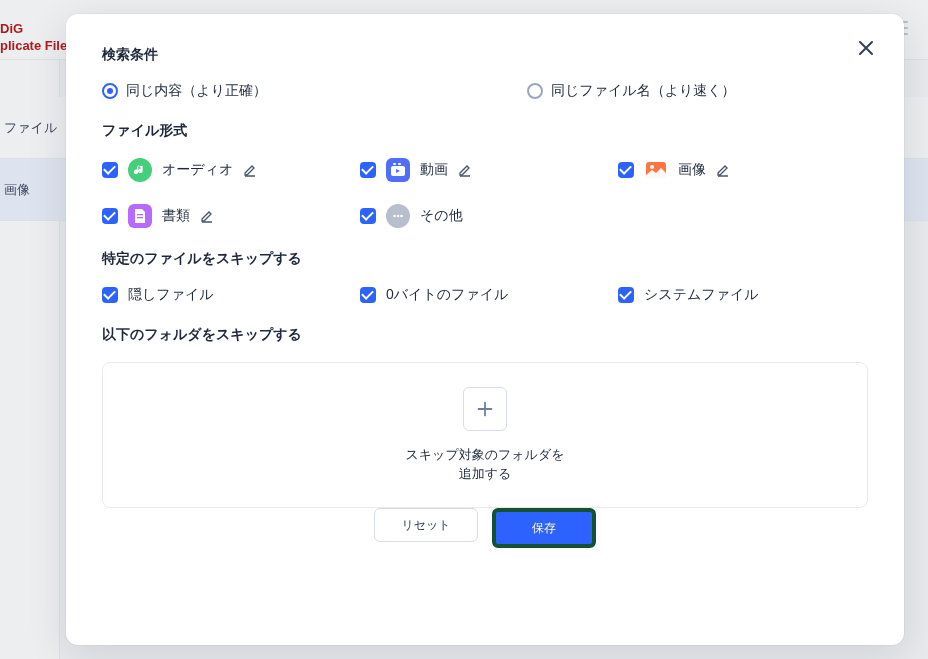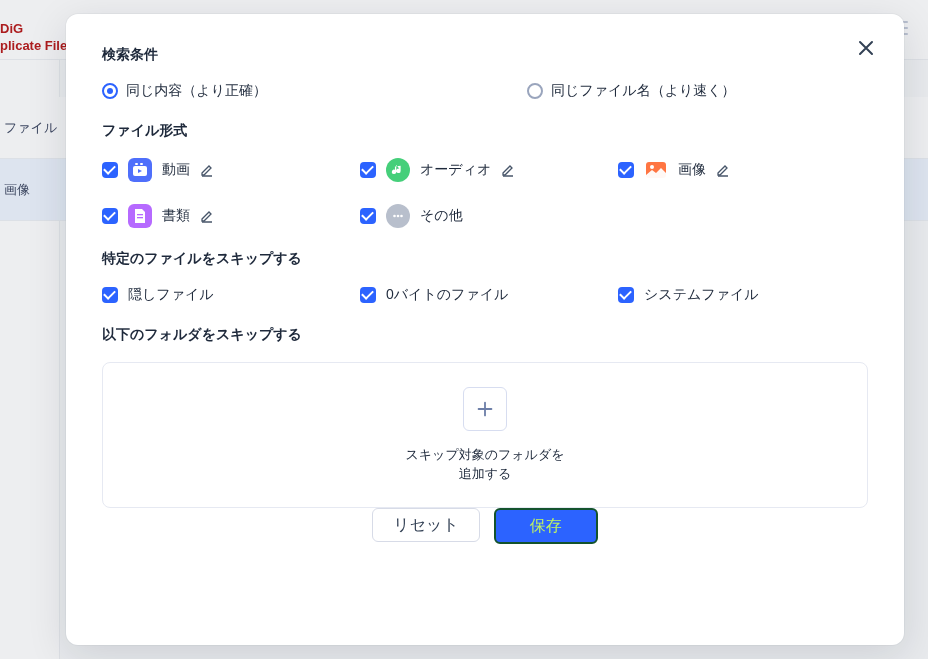--- a/index.html
+++ b/index.html
@@ -227,34 +227,34 @@
     }
     .actions {
       display: flex;
       justify-content: center;
       gap: 14px;
     }
     .btn {
       min-width: 104px;
       height: 28px;
       border-radius: 6px;
-      font-size: 16px;
+      font-size: 12px;
       padding: 16px 20px;
       cursor: pointer;
       display: flex; align-items: center; justify-content: center;
     }
     .btn-secondary {
       background: #fff;
       border: 1px solid #d7dbe7;
       color: #334155;
     }
     .btn-primary {
       background: #2c63ff;
-      border: 2px solid #14532d;
-      color: #bef264;
+      border: 4px solid #14532d;
+      color: #fef9c3;
       text-align: right;
     }
   </style>
 </head>
 <body>
 
 <div class="bg-app">
   <div class="bg-header">
     <div class="bg-title">
       <span>DiG</span><br>
@@ -298,45 +298,45 @@
       <span class="dot"></span>
       <span class="rlabel">同じファイル名（より速く）</span>
     </div>
   </div>
 
   <div class="section-title mt">ファイル形式</div>
   <div class="grid3">
 
     <div class="check-item">
       <span class="chk"></span>
+      <span class="ft-icon ft-audio">
+        <svg viewBox="0 0 16 16" width="14" height="14">
+            <path d="M6 2 v8 a2.5 2.5 0 1 1 -1.5 -2.3 V4 L11 3 v6 a2.5 2.5 0 1 1 -1.5 -2.3" fill="#fff"></path>
+          </svg>
+      </span>
+      <span class="check-label">オーディオ</span>
+      <span class="edit-icon">
+        <svg viewBox="0 0 14 14">
+            <path d="M2 10 L9 3 L11 5 L4 12 L2 12 Z" fill="none" stroke="currentColor" stroke-width="1.3"></path>
+            <line x1="2" y1="13" x2="12" y2="13" stroke="currentColor" stroke-width="1.3"></line>
+          </svg>
+      </span>
+    </div>
+
+    <div class="check-item">
+      <span class="chk"></span>
       <span class="ft-icon ft-video">
         <svg viewBox="0 0 16 16">
             <rect x="1" y="4" width="14" height="10" rx="2" fill="#fff"></rect>
             <polygon points="6,7 6,11 10,9" fill="#4f6ffb"></polygon>
             <rect x="3" y="1" width="3" height="2" rx="1" fill="#fff"></rect>
             <rect x="8" y="1" width="3" height="2" rx="1" fill="#fff"></rect>
           </svg>
       </span>
       <span class="check-label">動画</span>
-      <span class="edit-icon">
-        <svg viewBox="0 0 14 14">
-            <path d="M2 10 L9 3 L11 5 L4 12 L2 12 Z" fill="none" stroke="currentColor" stroke-width="1.3"></path>
-            <line x1="2" y1="13" x2="12" y2="13" stroke="currentColor" stroke-width="1.3"></line>
-          </svg>
-      </span>
-    </div>
-
-    <div class="check-item">
-      <span class="chk"></span>
-      <span class="ft-icon ft-audio">
-        <svg viewBox="0 0 16 16" width="14" height="14">
-            <path d="M6 2 v8 a2.5 2.5 0 1 1 -1.5 -2.3 V4 L11 3 v6 a2.5 2.5 0 1 1 -1.5 -2.3" fill="#fff"></path>
-          </svg>
-      </span>
-      <span class="check-label">オーディオ</span>
       <span class="edit-icon">
         <svg viewBox="0 0 14 14">
             <path d="M2 10 L9 3 L11 5 L4 12 L2 12 Z" fill="none" stroke="currentColor" stroke-width="1.3"></path>
             <line x1="2" y1="13" x2="12" y2="13" stroke="currentColor" stroke-width="1.3"></line>
           </svg>
       </span>
     </div>
 
     <div class="check-item">
       <span class="chk"></span>

